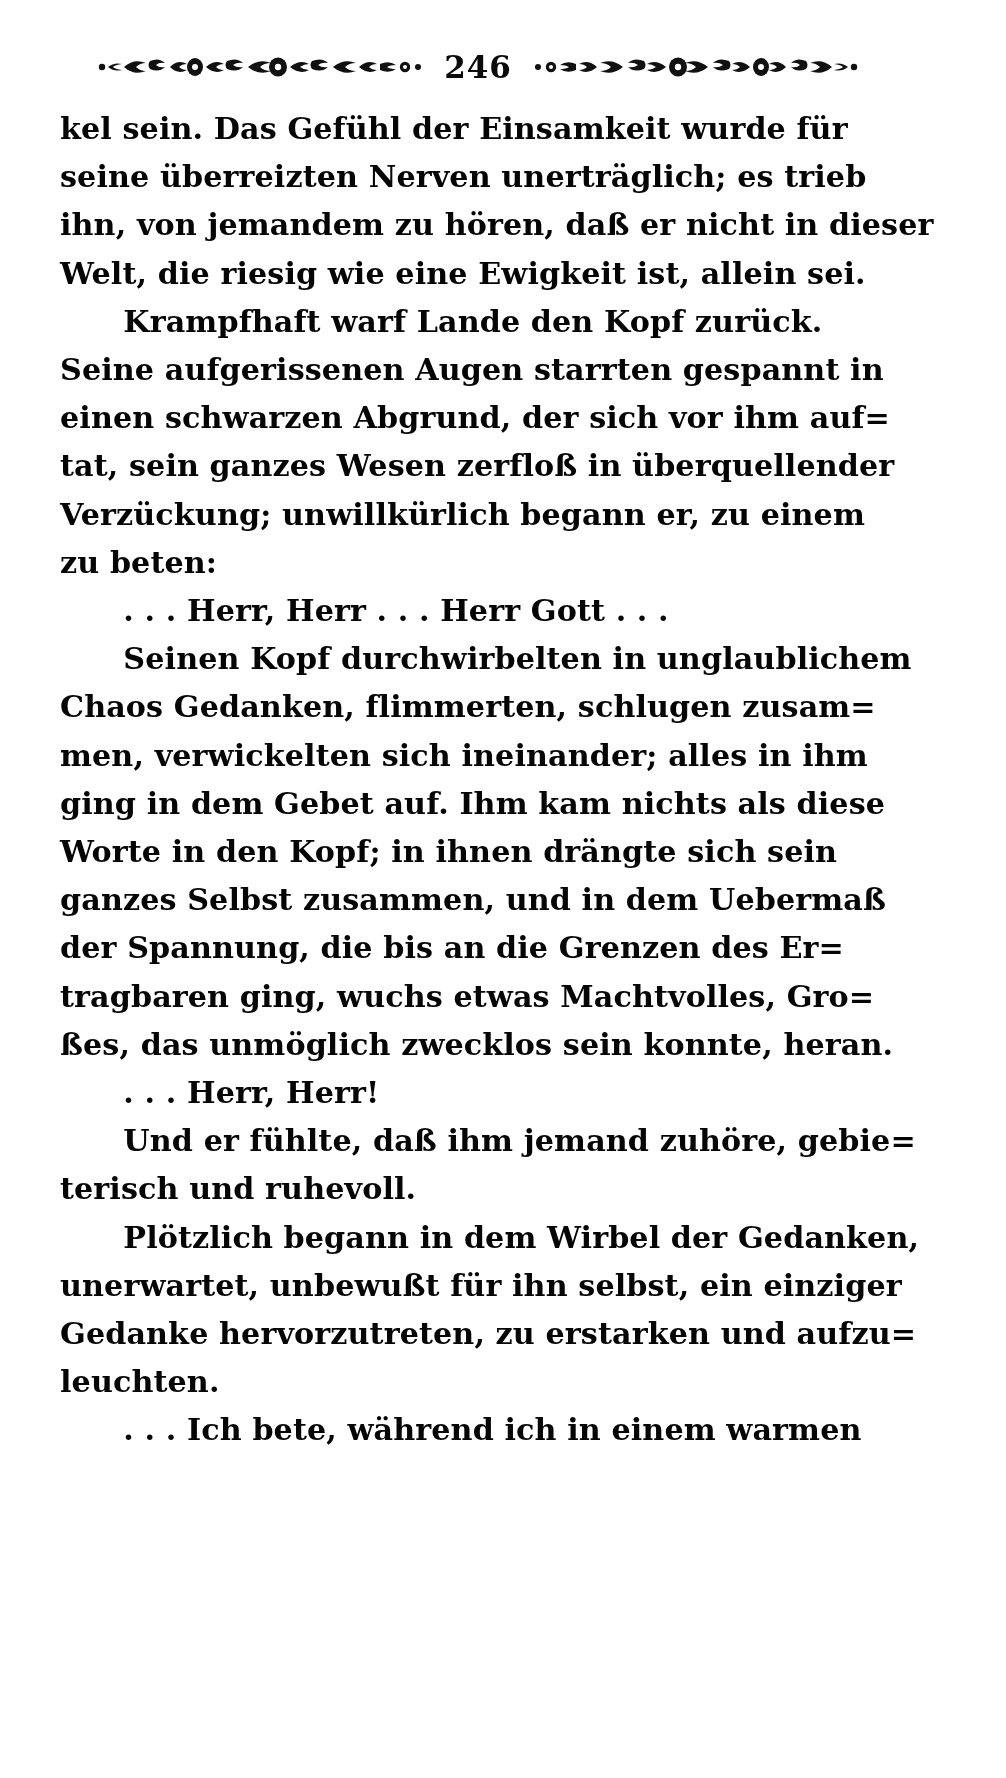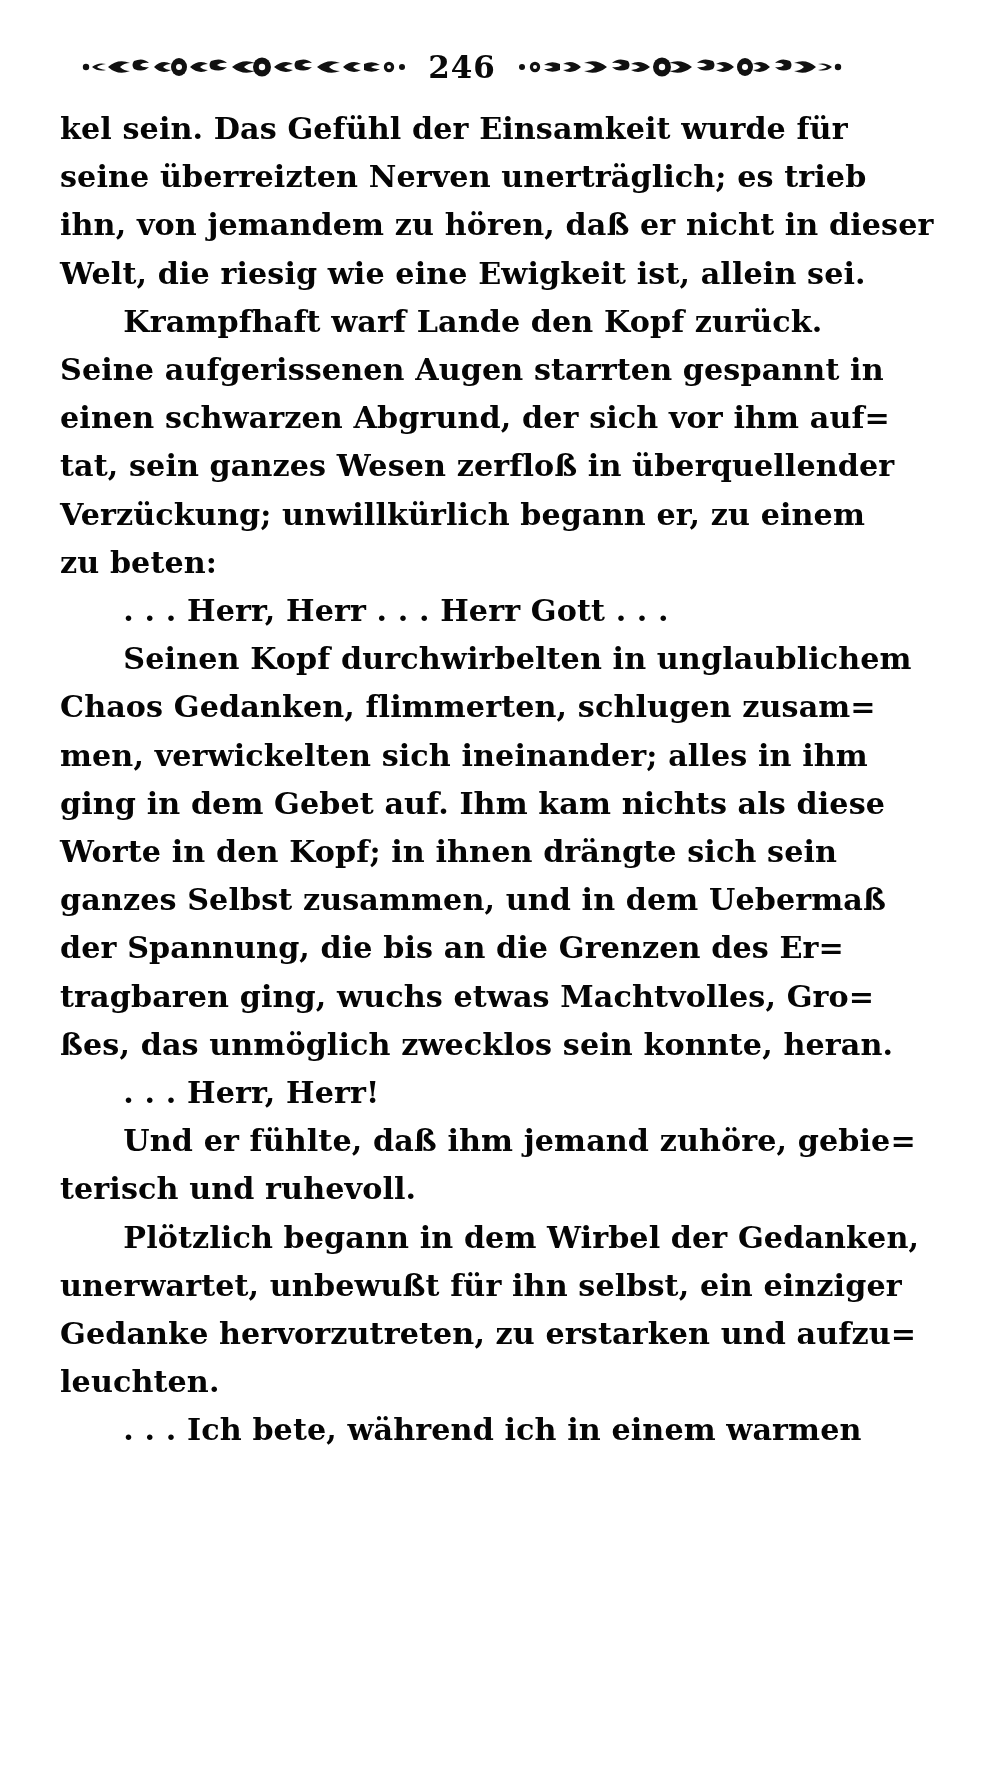--- a/index.html
+++ b/index.html
@@ -27,20 +27,21 @@
   .header {
     position: absolute;
     top: 44px;
     left: 0;
     width: 924px;
     height: 46px;
     display: flex;
     align-items: center;
     justify-content: center;
     gap: 0;
+    padding-left: 16px;
   }
 
   .ornament {
     position: relative;
     height: 22px;
     flex: 0 0 auto;
     display: flex;
     align-items: center;
   }
 

